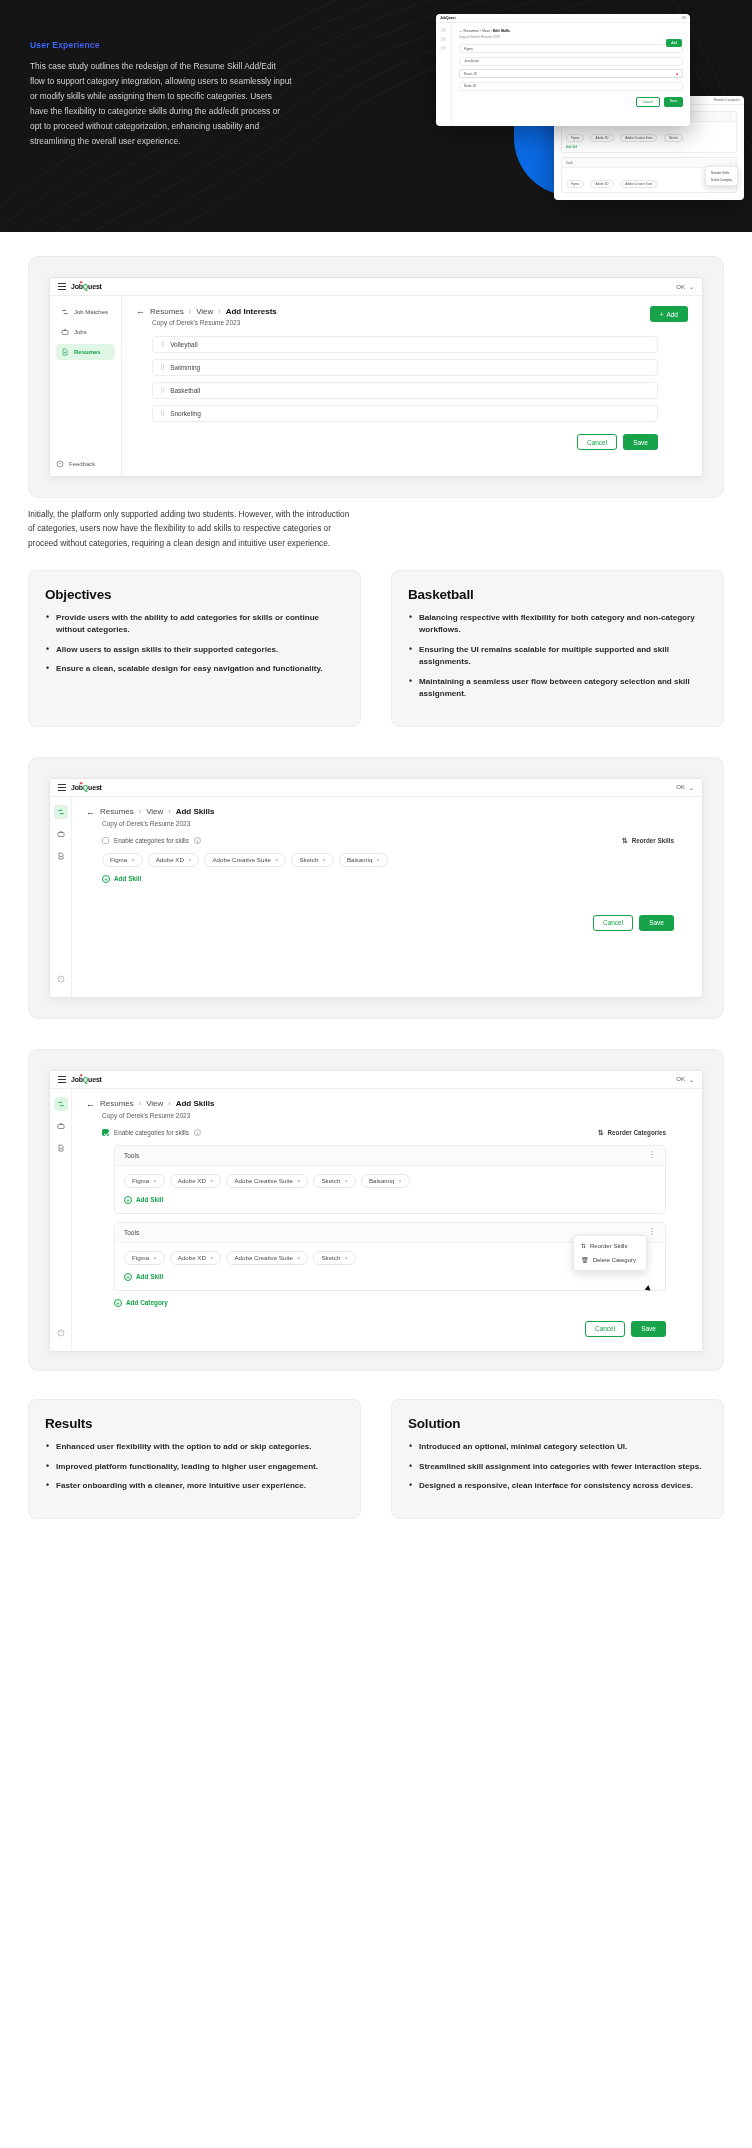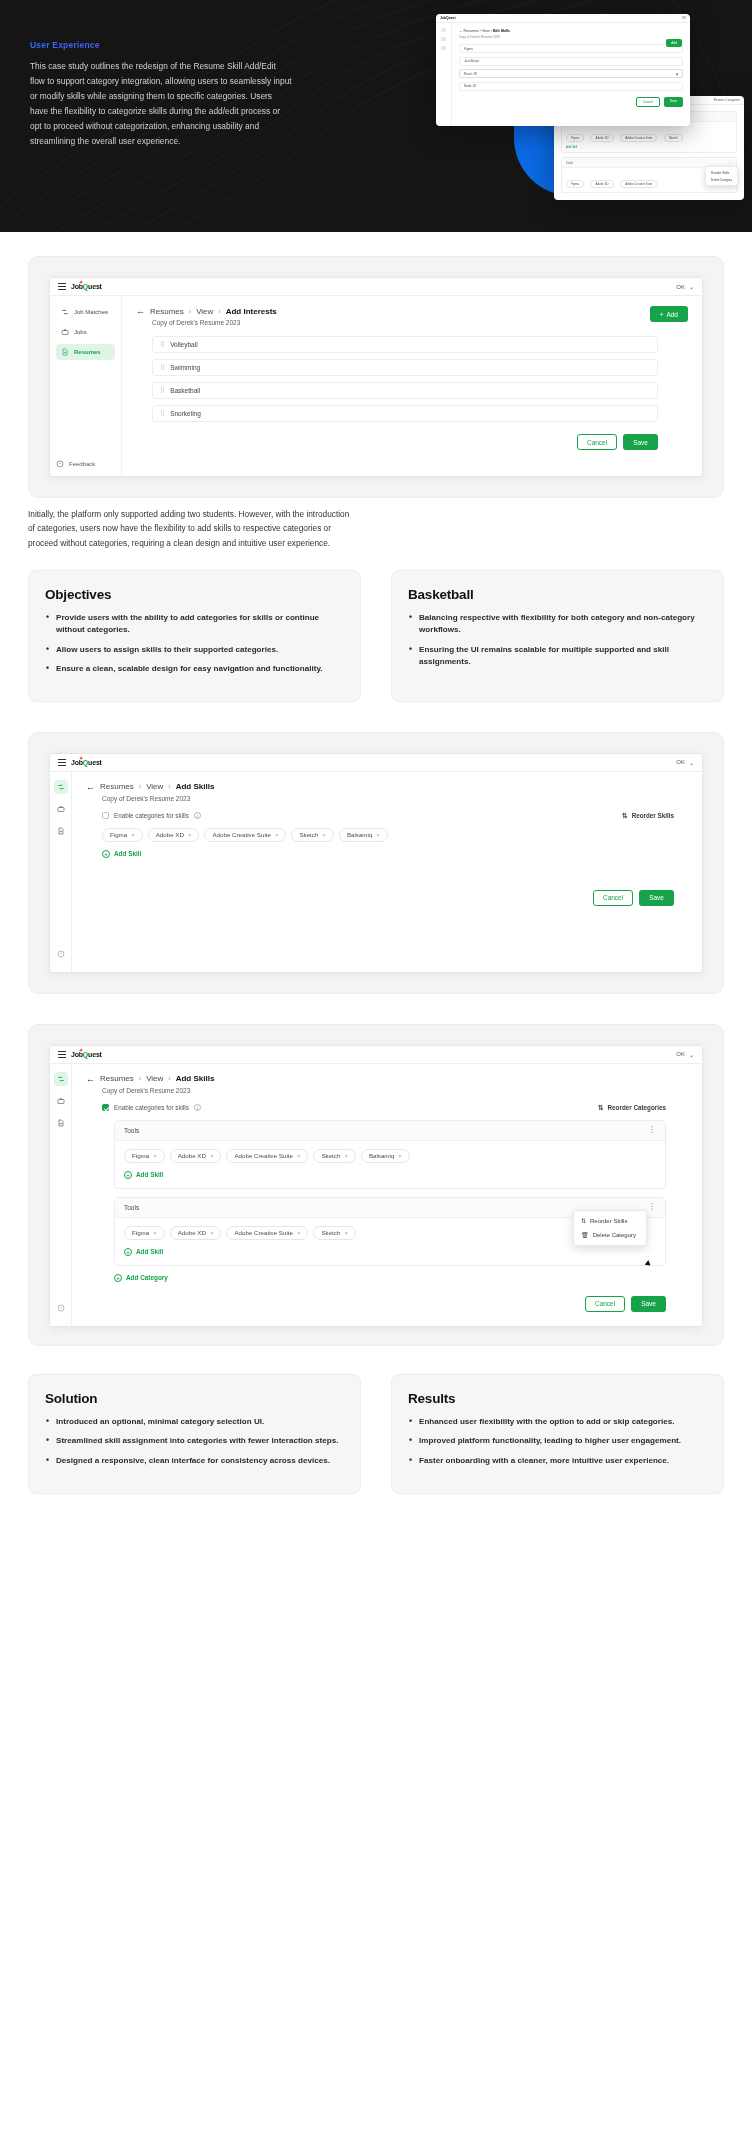--- a/index.html
+++ b/index.html
@@ -496,20 +496,21 @@
         <li>Provide users with the ability to add categories for skills or continue without categories.</li>
         <li>Allow users to assign skills to their supported categories.</li>
         <li>Ensure a clean, scalable design for easy navigation and functionality.</li>
       </ul>
     </div>
     <div class="infocard">
       <h3>Basketball</h3>
       <ul>
         <li>Balancing respective with flexibility for both category and non-category workflows.</li>
         <li>Ensuring the UI remains scalable for multiple supported and skill assignments.</li>
+        <li>Maintaining a seamless user flow between category selection and skill assignment.</li>
       </ul>
     </div>
   </div>
 
   <div class="shot-panel" style="margin-top:30px;">
     <div class="app">
       <div class="app-topbar">
         <div class="brandwrap">
           <div class="burger">
               <span></span>
@@ -778,31 +779,31 @@
             <button class="btn cancel">Cancel</button>
             <button class="btn save">Save</button>
           </div>
         </div>
       </div>
     </div>
   </div>
 
   <div class="cards2" style="margin-top:28px;">
     <div class="infocard">
+      <h3>Results</h3>
+      <ul>
+        <li>Enhanced user flexibility with the option to add or skip categories.</li>
+        <li>Improved platform functionality, leading to higher user engagement.</li>
+        <li>Faster onboarding with a cleaner, more intuitive user experience.</li>
+      </ul>
+    </div>
+    <div class="infocard">
       <h3>Solution</h3>
       <ul>
         <li>Introduced an optional, minimal category selection UI.</li>
         <li>Streamlined skill assignment into categories with fewer interaction steps.</li>
         <li>Designed a responsive, clean interface for consistency across devices.</li>
       </ul>
     </div>
-    <div class="infocard">
-      <h3>Results</h3>
-      <ul>
-        <li>Enhanced user flexibility with the option to add or skip categories.</li>
-        <li>Improved platform functionality, leading to higher user engagement.</li>
-        <li>Faster onboarding with a cleaner, more intuitive user experience.</li>
-      </ul>
-    </div>
   </div>
 
   <div class="bottom-space"></div>
 </div>
 
 </body></html>

